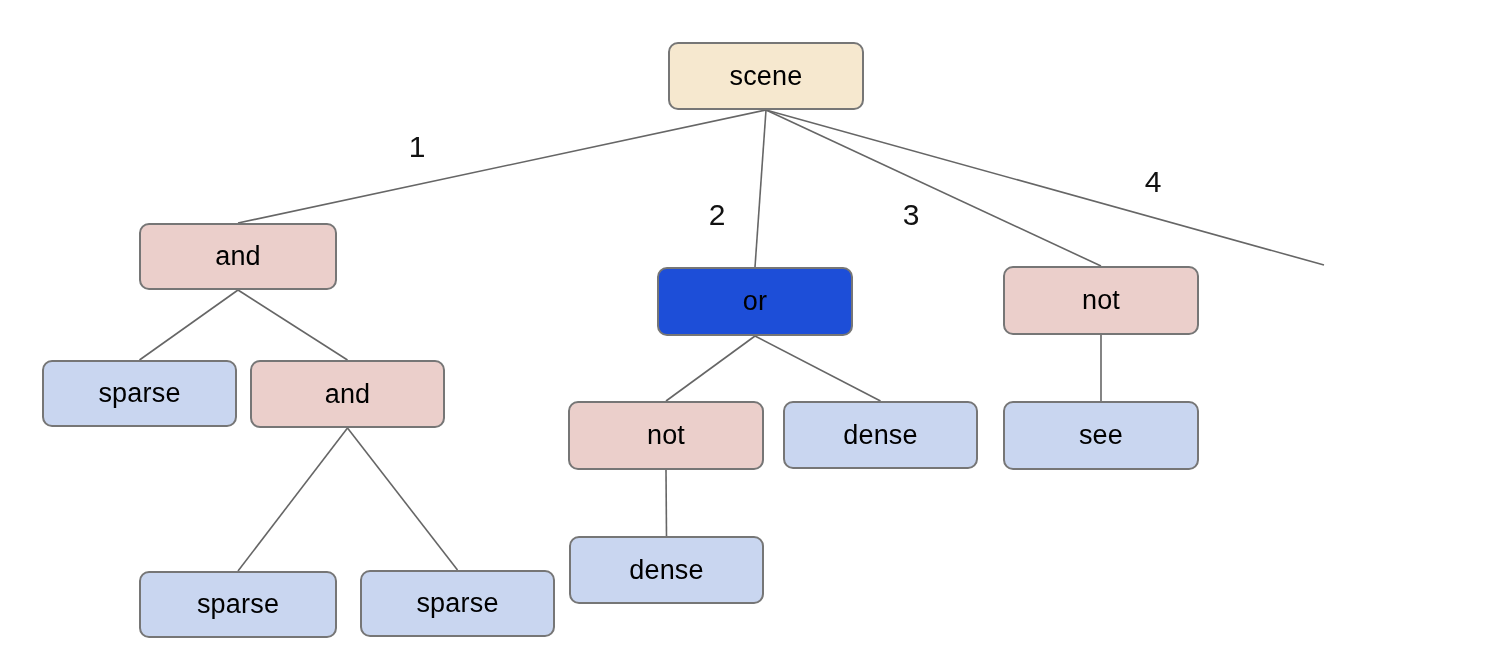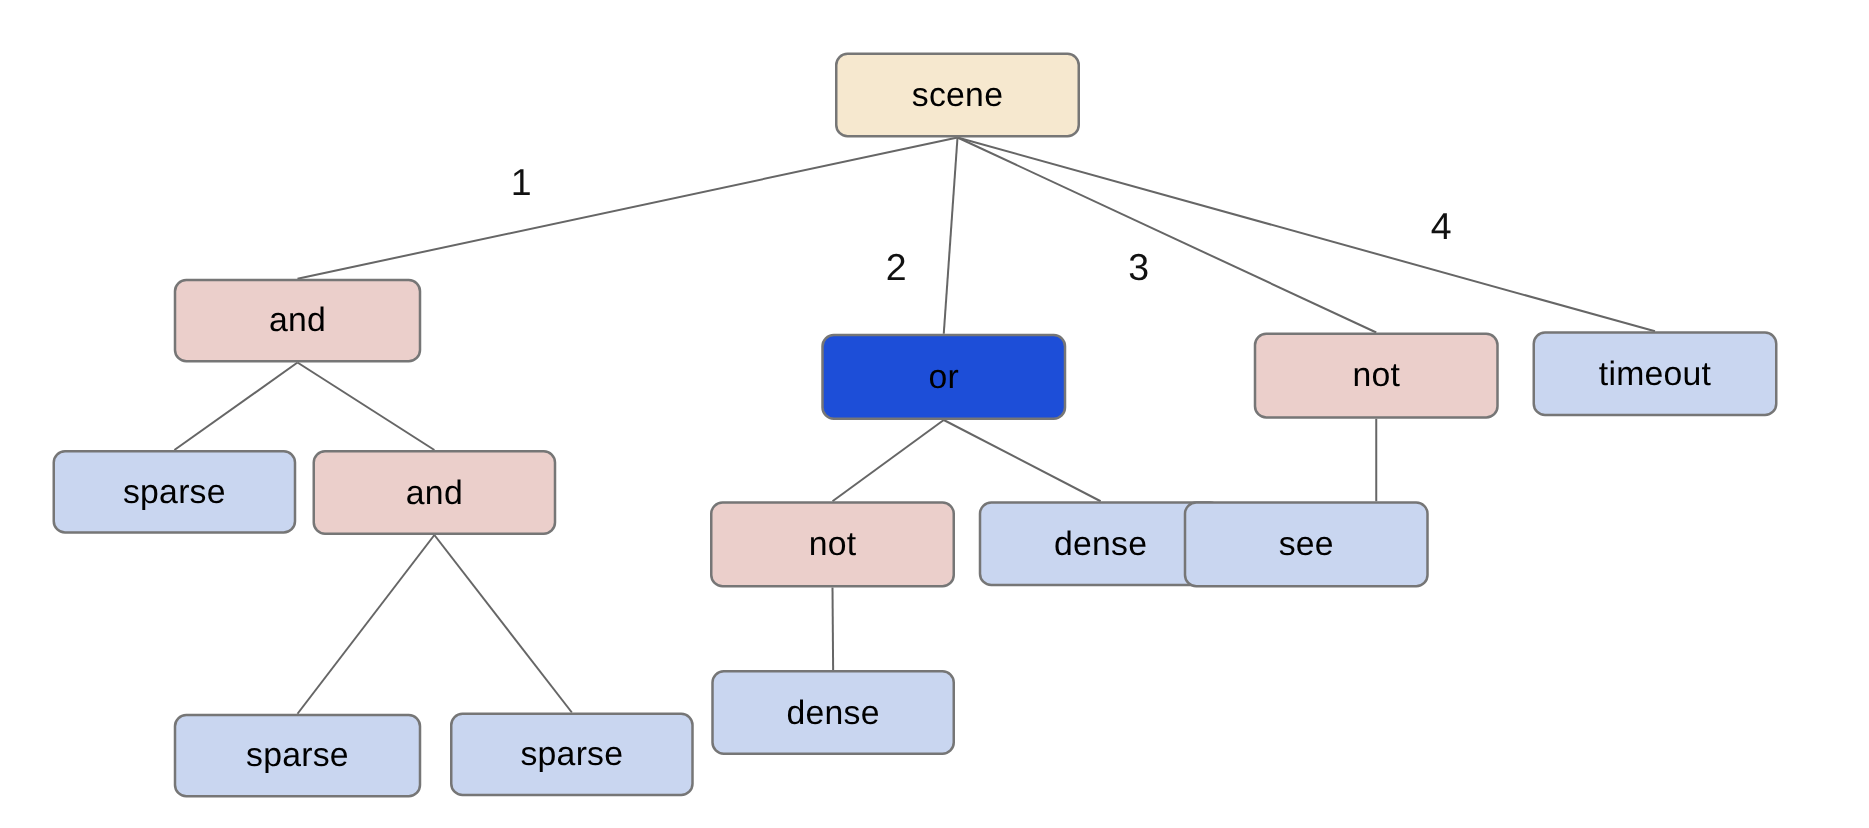--- a/index.html
+++ b/index.html
@@ -70,36 +70,33 @@
     </div>
     <div class="node" style="left: 139px; top: 223px; width: 198px; height: 67px; background-color: rgb(235, 207, 203); border-color: rgb(118, 118, 118);">
       <span>and</span>
     </div>
     <div class="node" style="left: 657px; top: 267px; width: 196px; height: 69px; background-color: #1d4ed8; border-color: rgb(118, 118, 118);">
       <span>or</span>
     </div>
     <div class="node" style="left: 1003px; top: 266px; width: 196px; height: 69px; background-color: rgb(235, 207, 203); border-color: rgb(118, 118, 118);">
       <span>not</span>
     </div>
-    <div class="node" style="left: 1226px; top: 265px; width: 196px; height: 68px; background-color: rgb(201, 214, 240); border-color: rgb(118, 118, 118);">
-      <span>timeout</span>
-    </div>
     <div class="node" style="left: 42px; top: 360px; width: 195px; height: 67px; background-color: rgb(201, 214, 240); border-color: rgb(118, 118, 118);">
       <span>sparse</span>
     </div>
     <div class="node" style="left: 250px; top: 360px; width: 195px; height: 68px; background-color: rgb(235, 207, 203); border-color: rgb(118, 118, 118);">
       <span>and</span>
     </div>
     <div class="node" style="left: 568px; top: 401px; width: 196px; height: 69px; background-color: rgb(235, 207, 203); border-color: rgb(118, 118, 118);">
       <span>not</span>
     </div>
     <div class="node" style="left: 783px; top: 401px; width: 195px; height: 68px; background-color: rgb(201, 214, 240); border-color: rgb(118, 118, 118);">
       <span>dense</span>
     </div>
-    <div class="node" style="left: 947px; top: 401px; width: 196px; height: 69px; background-color: rgb(201, 214, 240); border-color: rgb(118, 118, 118);">
+    <div class="node" style="left: 1003px; top: 401px; width: 196px; height: 69px; background-color: rgb(201, 214, 240); border-color: rgb(118, 118, 118);">
       <span>see</span>
     </div>
     <div class="node" style="left: 569px; top: 536px; width: 195px; height: 68px; background-color: rgb(201, 214, 240); border-color: rgb(118, 118, 118);">
       <span>dense</span>
     </div>
     <div class="node" style="left: 139px; top: 571px; width: 198px; height: 67px; background-color: rgb(201, 214, 240); border-color: rgb(118, 118, 118);">
       <span>sparse</span>
     </div>
     <div class="node" style="left: 360px; top: 570px; width: 195px; height: 67px; background-color: rgb(201, 214, 240); border-color: rgb(118, 118, 118);">
       <span>sparse</span>

